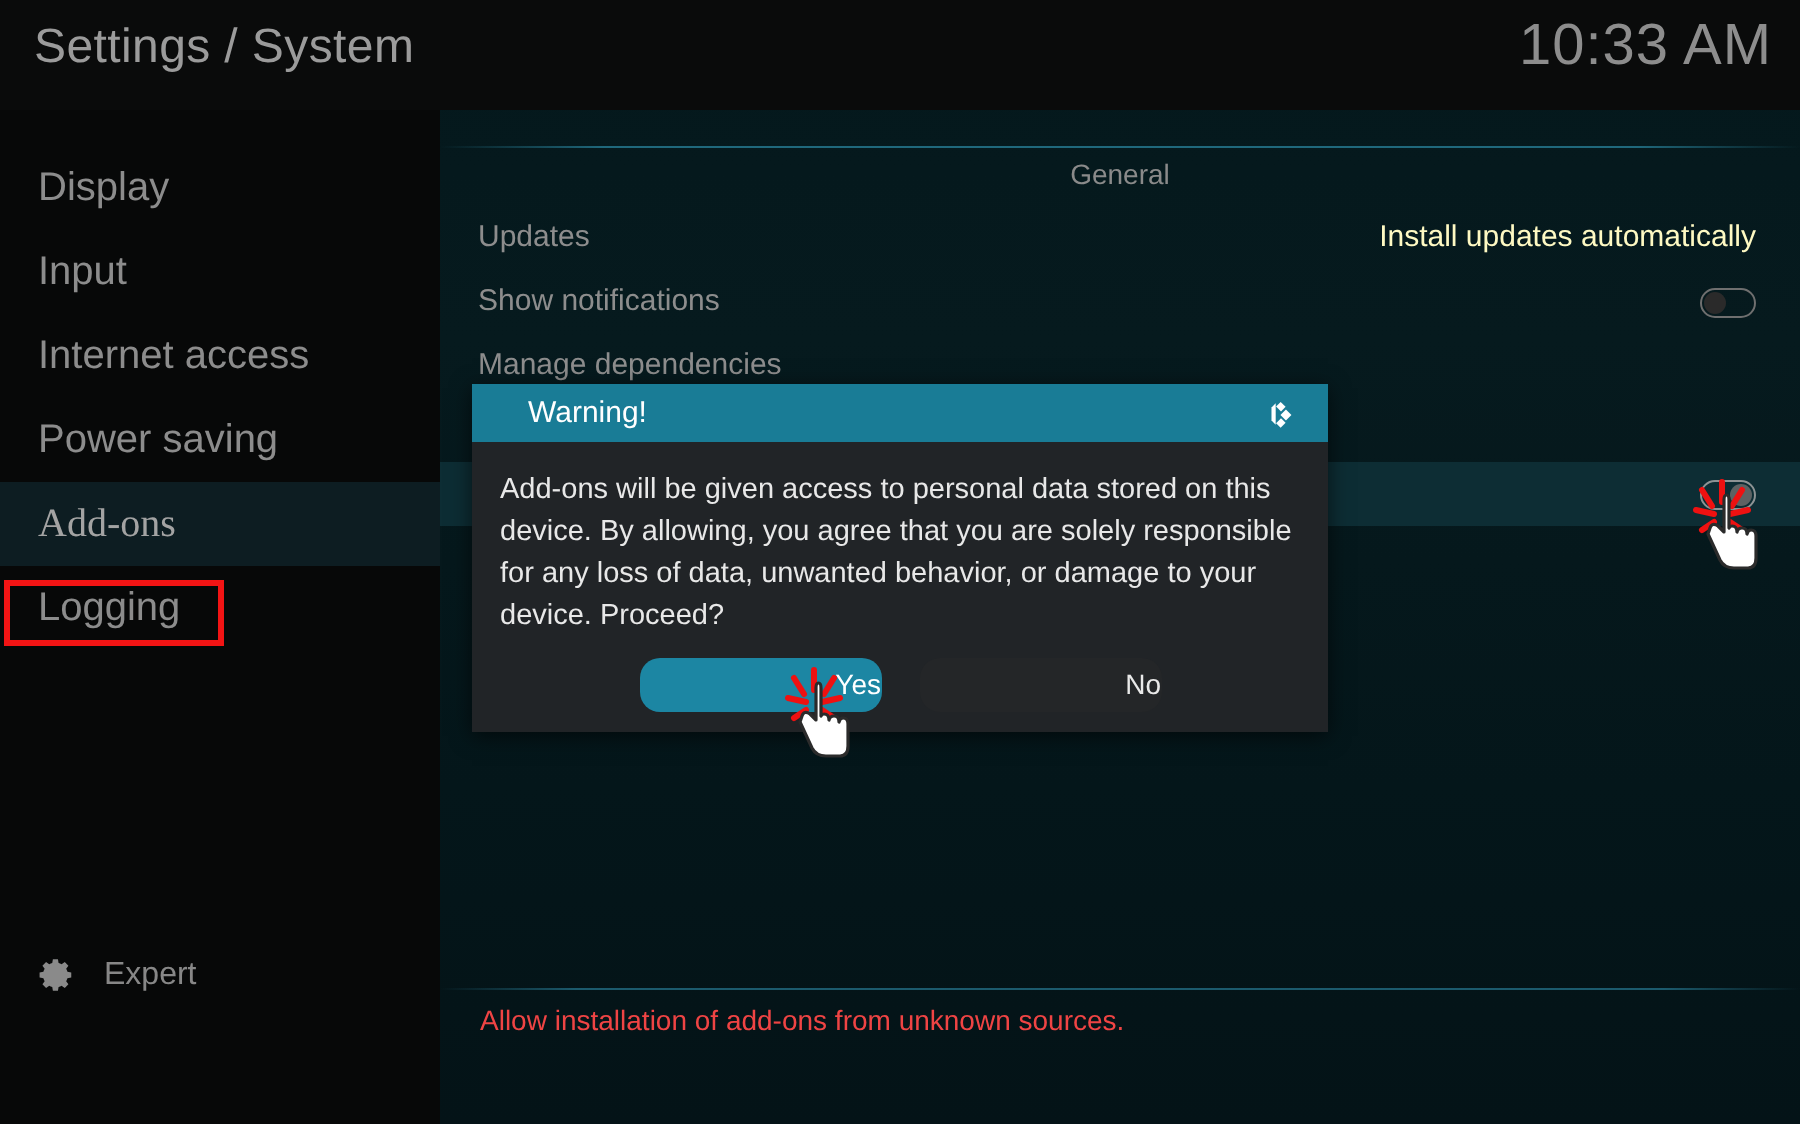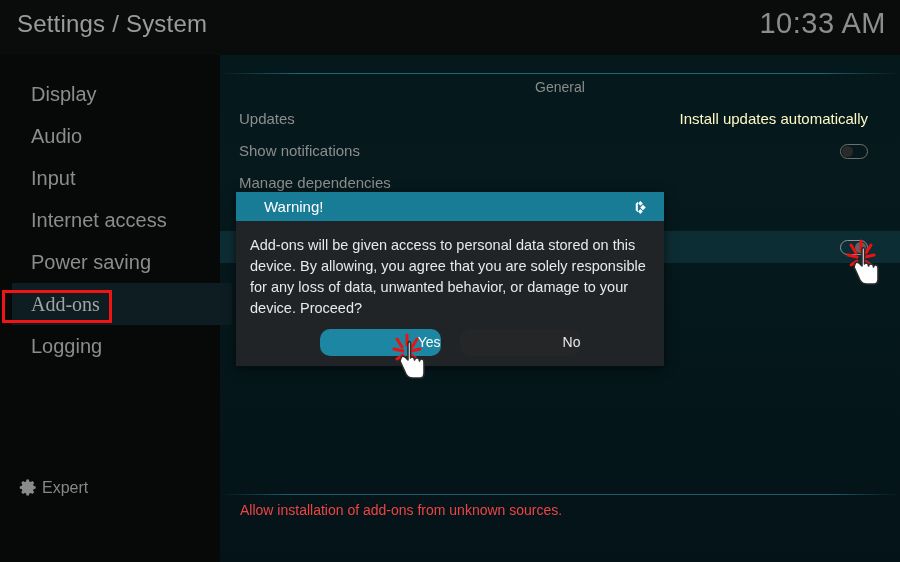--- a/index.html
+++ b/index.html
@@ -60,21 +60,21 @@
     position: absolute;
     right: 14px; top: 7px;
     font-size: 29px;
     color: #8d8d8d;
     letter-spacing: 0.5px;
     z-index: 6;
   }
 
   .nav {
     position: absolute;
-    left: 0; top: 73px; width: 220px; margin-left: 12px;
+    left: 0; top: 73px; width: 220px;
   }
   .nav-item {
     position: relative;
     height: 42px;
     line-height: 42px;
     padding-left: 19px;
     font-size: 20px;
     color: #8c8c8c;
   }
   .nav-item.selected {
@@ -92,21 +92,21 @@
     box-sizing: border-box;
     z-index: 8;
     pointer-events: none;
   }
 
   .expert {
     position: absolute;
     left: 19px; top: 478px;
     display: flex;
     align-items: center;
-    gap: 4px;
+    gap: 14px;
     font-size: 16px;
     color: #878787;
   }
   .gear {
     width: 19px; height: 19px;
     display: block;
   }
 
   
   .section-title {
@@ -117,21 +117,21 @@
     color: #8a8a8a;
   }
   .rows {
     position: absolute;
     left: 220px; top: 103px; width: 680px;
   }
   .row {
     position: relative;
     height: 32px;
     line-height: 32px;
-    padding: 0 32px 0 19px;
+    padding: 0 22px 0 19px;
     display: flex;
     justify-content: space-between;
     align-items: center;
     font-size: 15px;
     color: #8d8d8d;
   }
   .row.highlight {
     background: #0d2d34;
   }
   .row .value {
@@ -251,23 +251,20 @@
   <div class="sidebar"></div>
 
   <div class="topbar-right"></div>
   <div class="topbar"></div>
   <div class="page-title">Settings / System</div>
   <div class="clock">10:33 AM</div>
 
   <div class="nav">
     <div class="nav-item">
       <span>Display</span>
-    </div>
-    <div class="nav-item">
-      <span>Audio</span>
     </div>
     <div class="nav-item">
       <span>Input</span>
     </div>
     <div class="nav-item">
       <span>Internet access</span>
     </div>
     <div class="nav-item">
       <span>Power saving</span>
     </div>

